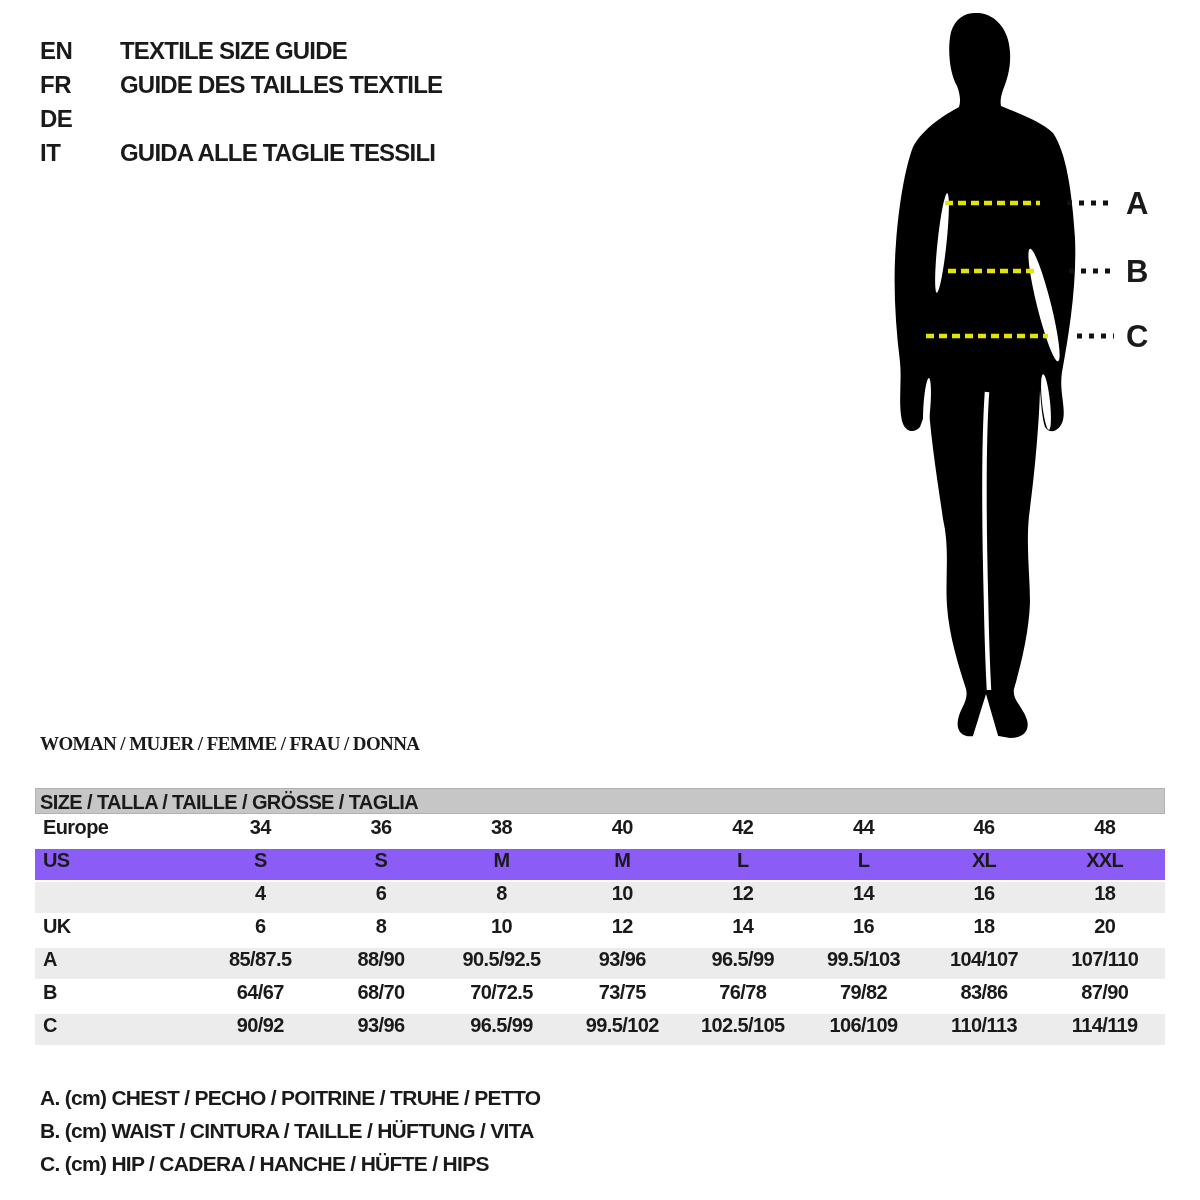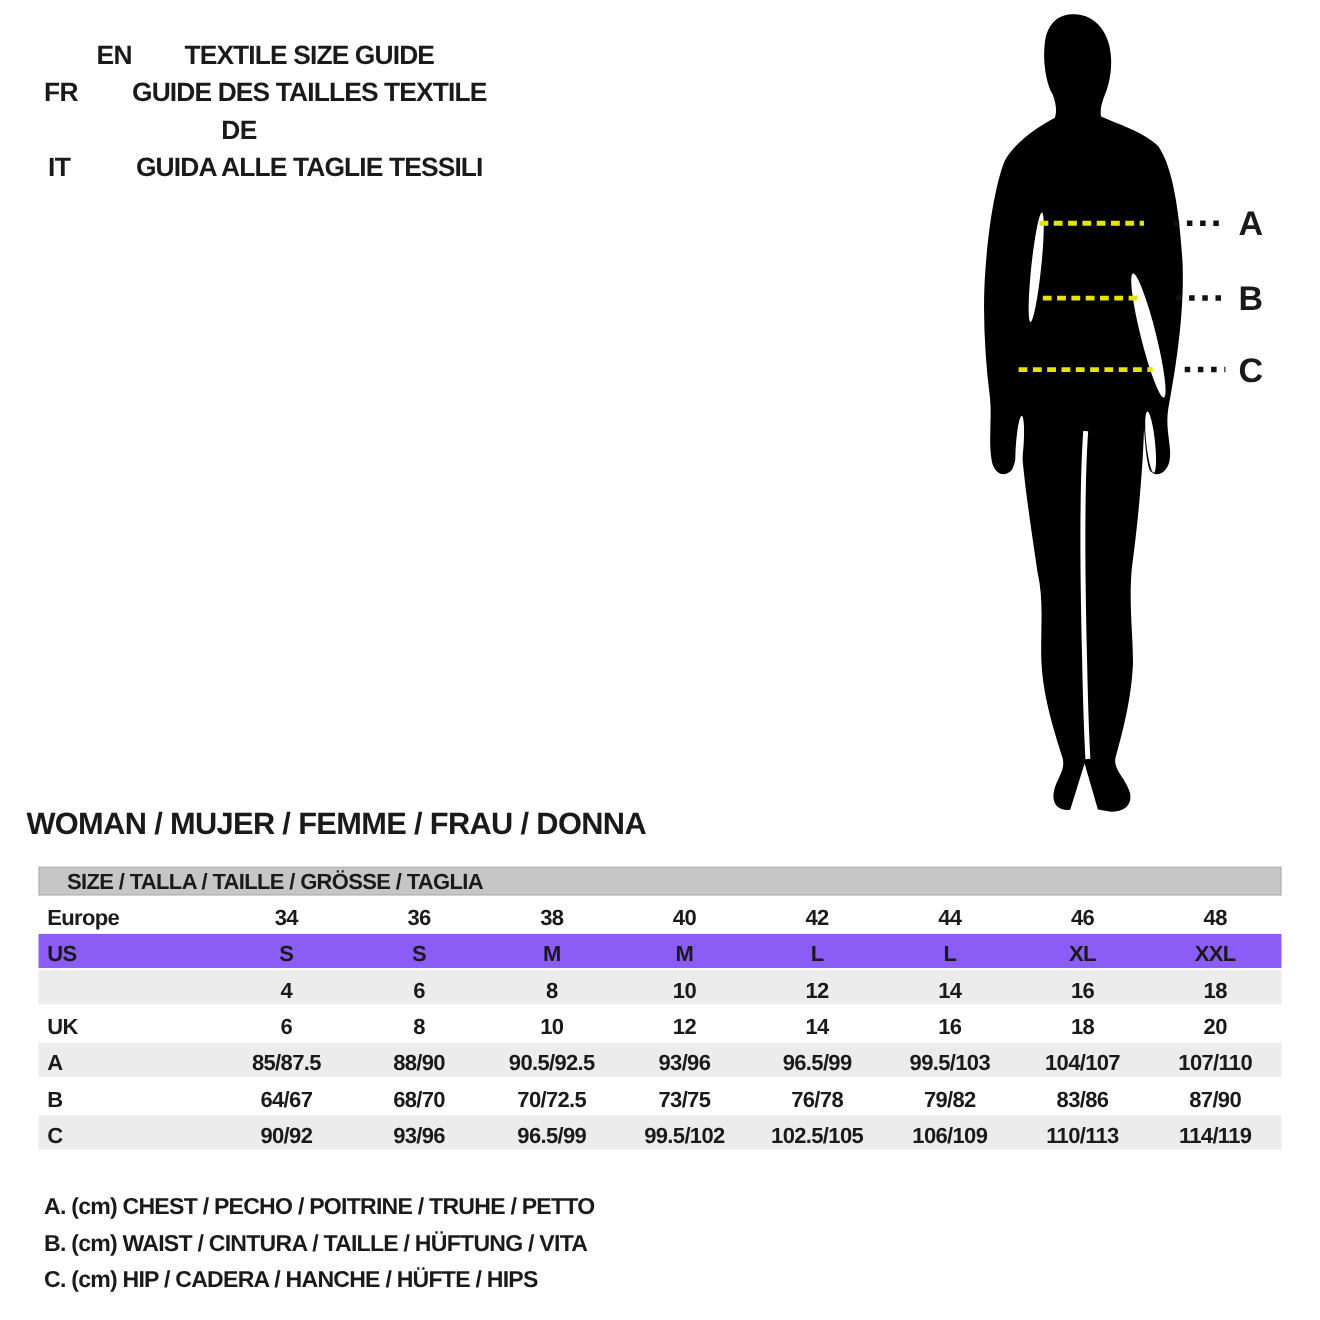--- a/index.html
+++ b/index.html
@@ -17,21 +17,20 @@
   
   .lang-list {
     position: absolute;
     left: 40px;
     top: 34px;
   }
   .lang-row {
     display: flex;
     height: 34px;
     align-items: center;
-    justify-content: center;
   }
   .lang-code {
     width: 80px;
     font-size: 24px;
     font-weight: bold;
     letter-spacing: -0.5px;
   }
   .lang-label {
     font-size: 24px;
     font-weight: bold;
@@ -51,50 +50,51 @@
   .measure-letter {
     font-family: "Liberation Sans", sans-serif;
     font-weight: bold;
     font-size: 31px;
     fill: #1a1a1a;
   }
 
   
   .section-title {
     position: absolute;
-    left: 24px;
+    left: 40px;
     top: 733px;
-    font-size: 28px;
-    font-weight: bold;
-    letter-spacing: -0.6px;
-    white-space: nowrap;
+    font-size: 19px;
+    font-weight: bold;
+    letter-spacing: -0.6px;
+    white-space: nowrap;
+    font-family: Liberation Serif, serif;
   }
 
   
   .size-table {
     position: absolute;
     left: 35px;
     top: 788px;
     width: 1130px;
   }
   .size-table-header {
     height: 26px;
     line-height: 26px;
     background: #c6c6c6;
     border: 1px solid #b2b2b2;
-    padding-left: 25px;
+    padding-left: 4px;
     font-size: 20px;
     font-weight: bold;
     letter-spacing: -0.6px;
     margin-bottom: 2px;
   }
   .t-row {
     display: flex;
     height: 31px;
-    align-items: flex-end;
+    align-items: flex-start;
     margin-bottom: 2px;
     background: #ffffff;
   }
   .t-label {
     width: 165px;
     padding-left: 8px;
     font-size: 20px;
     font-weight: bold;
     letter-spacing: -0.6px;
   }

